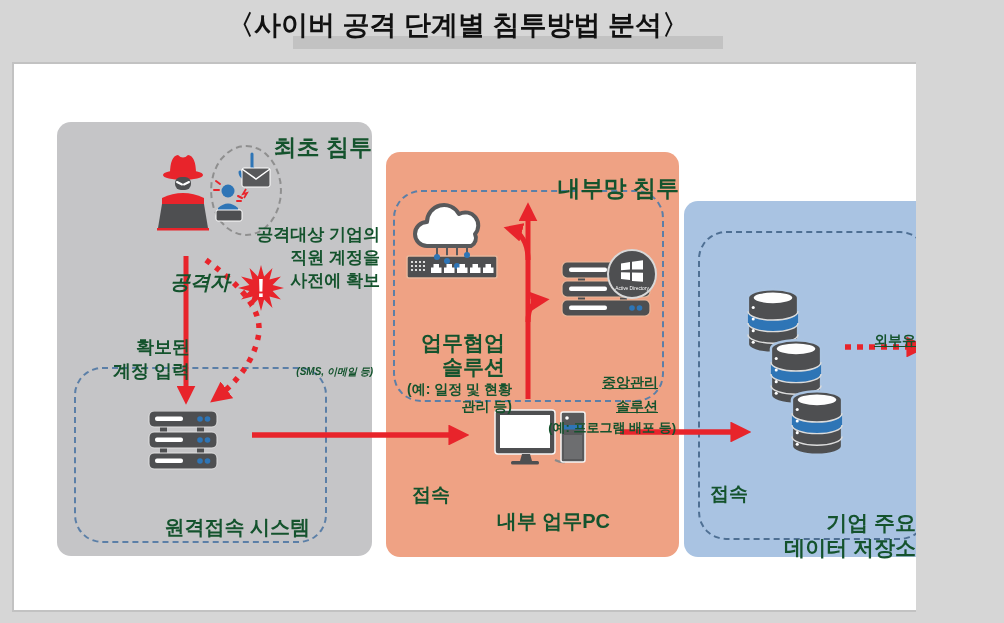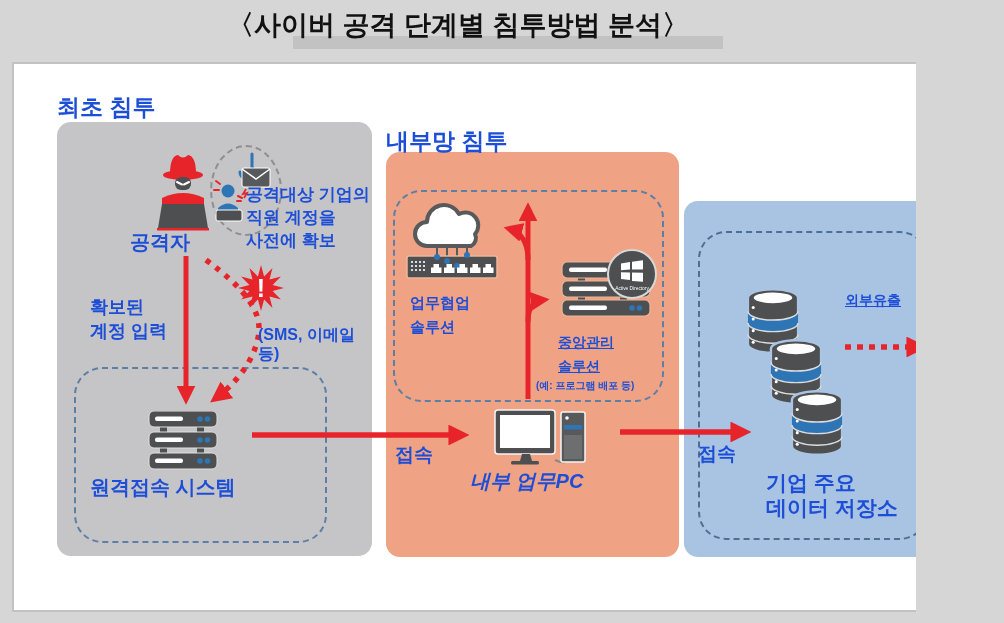--- a/index.html
+++ b/index.html
@@ -1,19 +1,19 @@
 <!DOCTYPE html>
 <html><head>
 <meta charset="utf-8">
 <style>
   html,body{margin:0;padding:0;}
   body{width:1004px;height:623px;background:#d6d6d6;font-family:"Liberation Sans",sans-serif;}
   .stage{position:relative;width:916px;height:623px;overflow:hidden;}
   .abs{position:absolute;}
-  .lbl{position:absolute;font-weight:bold;color:#1d4ed8;text-align:left;white-space:pre-line;line-height:1.18;z-index:6;}
+  .lbl{position:absolute;font-weight:bold;color:#14532d;text-align:right;white-space:pre-line;line-height:1.18;z-index:6;margin-top:40px;}
   .panel{position:absolute;left:12px;top:62px;width:977px;height:546px;background:#ffffff;border:2px solid #c2c2c2;z-index:0;}
   .box{position:absolute;border-radius:14px;z-index:1;}
   .dashed-zone{position:absolute;border:2px dashed #5b7fa7;border-radius:28px;z-index:2;}
   .icon{position:absolute;z-index:4;}
   #arrow-layer{position:absolute;left:0;top:0;z-index:3;pointer-events:none;}
   .title-bar{position:absolute;background:#c2c2c2;z-index:0;}
   .page-title{position:absolute;left:0;right:0;top:7px;text-align:center;font-size:27px;font-weight:bold;color:#111;z-index:1;}
 </style>
 </head>
 <body>
@@ -56,21 +56,21 @@
   <svg class="icon" style="left:150px;top:146px;" width="66" height="88" viewBox="0 0 66 88">
     <path d="M20,28 Q20,10 28,9 Q33,14 38,9 Q46,10 46,28 Z" fill="#e8242b"></path>
     <ellipse cx="33" cy="29" rx="20" ry="5" fill="#e8242b"></ellipse>
     <rect x="25" y="31" width="16" height="13" rx="6" fill="#4e4f51"></rect>
     <path d="M27,36 l5,2.5" stroke="#fff" stroke-width="2" stroke-linecap="round"></path>
     <path d="M39,36 l-5,2.5" stroke="#fff" stroke-width="2" stroke-linecap="round"></path>
     <path d="M12,52 Q33,42 54,52 L54,62 L12,62 Z" fill="#e8242b"></path>
     <path d="M12,58 H54 L58,82 H8 Z" fill="#4e4f51"></path>
     <rect x="7" y="82" width="52" height="2.5" fill="#e8242b"></rect>
   </svg>
-  <div class="lbl" style="left:130px;top:231px;width:100px;font-size:20px;">공격자</div>
+  <div class="lbl" style="left:130px;top:231px;width:100px;font-size:20px;font-style:italic;">공격자</div>
 
   <svg class="icon" style="left:212px;top:148px;" width="64" height="82" viewBox="0 0 64 82">
     <path d="M40,6 v13 a7,7 0 1 1 -12,5" stroke="#2e75b6" stroke-width="3" fill="none" stroke-linecap="round"></path>
     <rect x="30" y="20" width="28" height="19" rx="2" fill="#58595b" stroke="#fff" stroke-width="1"></rect>
     <path d="M30,21 L44,31 L58,21" stroke="#fff" stroke-width="1.5" fill="none"></path>
     <path d="M34,41 l-3,5 l4,-1 l-3,5" stroke="#e8242b" stroke-width="1.8" fill="none"></path>
     <path d="M8,36 l-4,-3 M7,42 l-5,0" stroke="#e8242b" stroke-width="2" stroke-linecap="round"></path>
     <circle cx="16" cy="43" r="6.5" fill="#2e75b6"></circle>
     <path d="M6,60 q10,-9 20,0 l0,5 h-20 z" fill="#2e75b6"></path>
     <rect x="4" y="62" width="26" height="11" rx="2" fill="#4e4f51" stroke="#fff" stroke-width="1"></rect>
@@ -80,21 +80,21 @@
 직원 계정을
 사전에 확보</div>
 
   <div class="lbl" style="left:90px;top:295px;width:100px;font-size:18px;line-height:24px;">확보된
 계정 입력</div>
 
   <svg class="icon" style="left:237px;top:264px;" width="48" height="48" viewBox="0 0 48 48">
     <polygon fill="#e8242b" points="47,24 35.6,27.1 43.9,35.5 32.5,32.5 35.5,43.9 27.1,35.6 24,47 20.9,35.6 12.5,43.9 15.5,32.5 4.1,35.5 12.4,27.1 1,24 12.4,20.9 4.1,12.5 15.5,15.5 12.5,4.1 20.9,12.4 24,1 27.1,12.4 35.5,4.1 32.5,15.5 43.9,12.5 35.6,20.9"></polygon>
     <text x="24" y="33" text-anchor="middle" font-size="25" font-weight="bold" fill="#fff" font-family="Liberation Sans, sans-serif">!</text>
   </svg>
-  <div class="lbl" style="left:258px;top:326px;width:115px;font-size:16px;">(SMS, 이메일 등)</div>
+  <div class="lbl" style="left:258px;top:326px;width:115px;font-size:10px;font-style:italic;">(SMS, 이메일 등)</div>
 
   <svg class="icon" style="left:148px;top:411px;" width="70" height="60" viewBox="0 0 70 60">
     <rect x="12" y="14" width="7" height="7" fill="#4e4f51"></rect>
       <rect x="49" y="14" width="7" height="7" fill="#4e4f51"></rect>
     <rect x="12" y="35" width="7" height="7" fill="#4e4f51"></rect>
       <rect x="49" y="35" width="7" height="7" fill="#4e4f51"></rect>
     <g stroke="#e0e0e0" stroke-width="1">
       <rect x="1" y="0" width="68" height="16" rx="5" fill="#4e4f51"></rect>
       <rect x="1" y="21" width="68" height="16" rx="5" fill="#4e4f51"></rect>
       <rect x="1" y="42" width="68" height="16" rx="5" fill="#4e4f51"></rect>
@@ -110,21 +110,21 @@
       <circle cx="52" cy="29" r="2.8"></circle>
         <circle cx="59.5" cy="29" r="2.8"></circle>
       <circle cx="52" cy="50" r="2.8"></circle>
         <circle cx="59.5" cy="50" r="2.8"></circle>
     </g>
   </svg>
   <div class="lbl" style="left:90px;top:476px;width:220px;font-size:20px;">원격접속 시스템</div>
 
   <div class="lbl" style="left:395px;top:444px;width:55px;font-size:19px;">접속</div>
 
-  <div class="lbl" style="left:386px;top:128px;width:293px;font-size:23px;">내부망 침투</div>
+  <div class="lbl" style="left:386px;top:135px;width:293px;font-size:23px;">내부망 침투</div>
 
   <svg class="icon" style="left:405px;top:200px;" width="95" height="82" viewBox="0 0 95 82">
     <path d="M22,46 a12,12 0 0 1 0,-24 a17,17 0 0 1 32,-8 a13,13 0 0 1 16,20 a9,9 0 0 1 -4,12 z" fill="#fff" stroke="#58595b" stroke-width="4" stroke-linejoin="round"></path>
     <g stroke="#58595b" stroke-width="2">
       <line x1="32" y1="46" x2="32" y2="57"></line>
         <line x1="42" y1="46" x2="42" y2="61"></line>
       <line x1="52" y1="46" x2="52" y2="66"></line>
         <line x1="62" y1="46" x2="62" y2="55"></line>
     </g>
     <rect x="2" y="56" width="90" height="22" rx="2" fill="#4e4f51" stroke="#e9b79a" stroke-width="1.5"></rect>
@@ -149,22 +149,24 @@
         <circle cx="19" cy="70" r="1.1"></circle>
     </g>
     <g fill="#fff">
       <path transform="translate(26,64)" d="M0,9 V3.5 h2.5 V0 h5.5 V3.5 h2.5 V9 Z"></path>
       <path transform="translate(39,64)" d="M0,9 V3.5 h2.5 V0 h5.5 V3.5 h2.5 V9 Z"></path>
       <path transform="translate(52,64)" d="M0,9 V3.5 h2.5 V0 h5.5 V3.5 h2.5 V9 Z"></path>
       <path transform="translate(65,64)" d="M0,9 V3.5 h2.5 V0 h5.5 V3.5 h2.5 V9 Z"></path>
       <path transform="translate(78,64)" d="M0,9 V3.5 h2.5 V0 h5.5 V3.5 h2.5 V9 Z"></path>
     </g>
   </svg>
-  <div class="lbl" style="left:410px;top:291px;width:95px;font-size:15px;line-height:24px;">업무협업
+  <div class="lbl" style="left:410px;top:291px;width:95px;font-size:21px;line-height:24px;">업무협업
 솔루션</div>
+  <div class="lbl" style="left:402px;top:341px;width:110px;font-size:14px;line-height:17px;">(예: 일정 및 현황
+관리 등)</div>
 
   <svg class="icon" style="left:560px;top:248px;" width="100" height="80" viewBox="0 0 100 80">
     <rect x="18" y="28" width="7" height="6" fill="#4e4f51"></rect>
       <rect x="60" y="28" width="7" height="6" fill="#4e4f51"></rect>
     <rect x="18" y="47" width="7" height="6" fill="#4e4f51"></rect>
       <rect x="60" y="47" width="7" height="6" fill="#4e4f51"></rect>
     <g stroke="#e9b79a" stroke-width="1.2">
       <rect x="2" y="14" width="88" height="16" rx="5" fill="#4e4f51"></rect>
       <rect x="2" y="33" width="88" height="16" rx="5" fill="#4e4f51"></rect>
       <rect x="2" y="52" width="88" height="16" rx="5" fill="#4e4f51"></rect>
@@ -186,34 +188,34 @@
         <path d="M61,15.5 L70,14 V21.6 L61,22.2 Z"></path>
         <path d="M72,13.7 L83,12.2 V21.4 L72,21.5 Z"></path>
         <path d="M61,24.2 L70,24.4 V32 L61,31 Z"></path>
         <path d="M72,24.5 L83,24.8 V33.8 L72,33 Z"></path>
       </g>
       <text x="72" y="41.5" text-anchor="middle" font-size="4.8" fill="#fff" font-family="Liberation Sans, sans-serif">Active Directory</text>
     </g>
   </svg>
   <div class="lbl" style="left:558px;top:330px;width:100px;font-size:14px;line-height:24px;text-decoration:underline;">중앙관리
 솔루션</div>
-  <div class="lbl" style="left:536px;top:380px;width:140px;font-size:10px;">(예: 프로그램 배포 등)</div>
+  <div class="lbl" style="left:536px;top:380px;width:140px;font-size:13px;">(예: 프로그램 배포 등)</div>
 
   <svg class="icon" style="left:493px;top:408px;" width="95" height="58" viewBox="0 0 95 58">
     <rect x="2" y="2" width="60" height="44" rx="3" fill="#4e4f51" stroke="#f5f5f5" stroke-width="1.5"></rect>
     <rect x="7" y="7" width="50" height="33" fill="#fff"></rect>
     <path d="M29,46 h8 l2,7 h-12 z" fill="#4e4f51"></path>
     <rect x="18" y="53" width="28" height="3.5" rx="1.5" fill="#4e4f51"></rect>
     <path d="M62,52 q6,3 10,2" stroke="#8a8a8a" stroke-width="2" fill="none"></path>
     <rect x="68" y="4" width="24" height="50" rx="2" fill="#58595b" stroke="#f5f5f5" stroke-width="1.5"></rect>
     <circle cx="74" cy="10" r="1.8" fill="#fff"></circle>
     <rect x="71" y="17" width="18" height="4.5" fill="#2e75b6"></rect>
     <rect x="71" y="27" width="18" height="24" fill="#6d6e70"></rect>
   </svg>
-  <div class="lbl" style="left:470px;top:470px;width:140px;font-size:20px;font-style:italic;">내부 업무PC</div>
+  <div class="lbl" style="left:470px;top:470px;width:140px;font-size:20px;">내부 업무PC</div>
 
   <div class="lbl" style="left:698px;top:443px;width:50px;font-size:19px;">접속</div>
 
 
   <svg class="icon" style="left:746px;top:286px;" width="54" height="70" viewBox="0 0 56 70">
     <path d="M2,11 a26,9 0 0 1 52,0 V59 a26,9 0 0 1 -52,0 Z" fill="#4e4f51" stroke="#aac4e2" stroke-width="2.5"></path>
     <ellipse cx="28" cy="11" rx="20" ry="5.5" fill="#fdfdfd"></ellipse>
     <path d="M2,25 a26,9 0 0 0 52,0 V37 a26,9 0 0 1 -52,0 Z" fill="#2e75b6" transform="translate(0,0)"></path>
     <g stroke="#dcdcdc" stroke-width="1.5" fill="none">
       <path d="M2,25 a26,9 0 0 0 52,0"></path>

